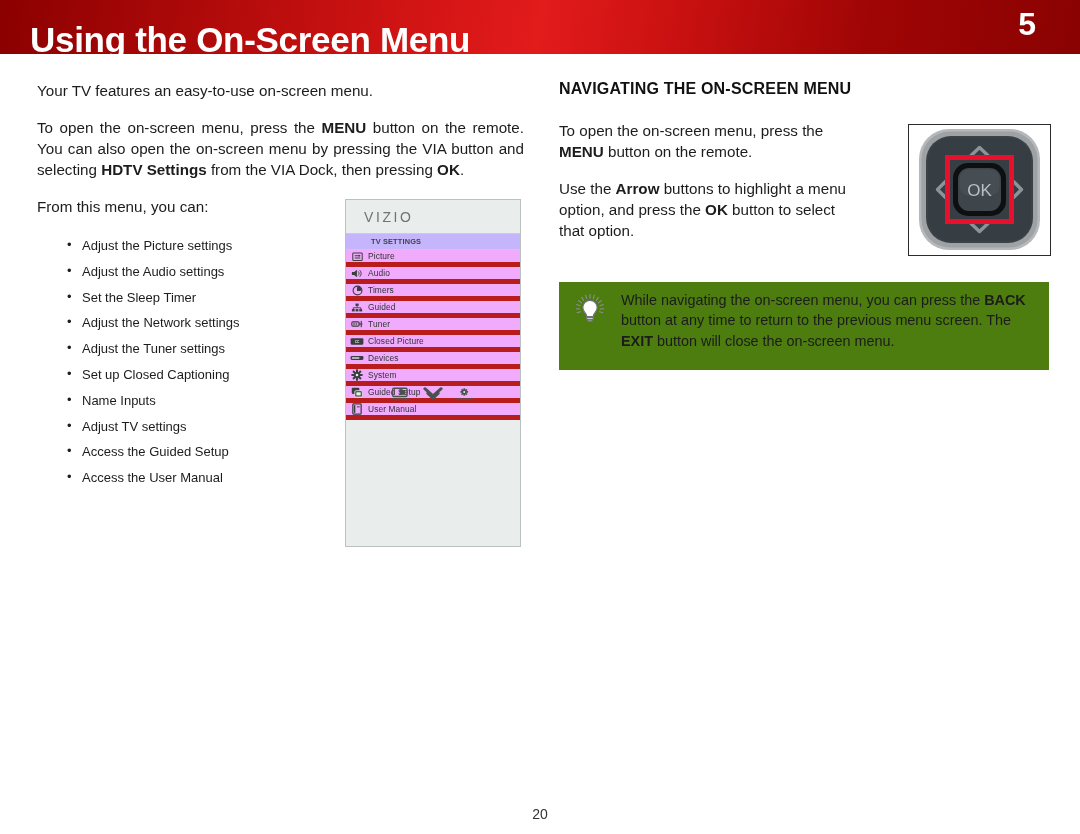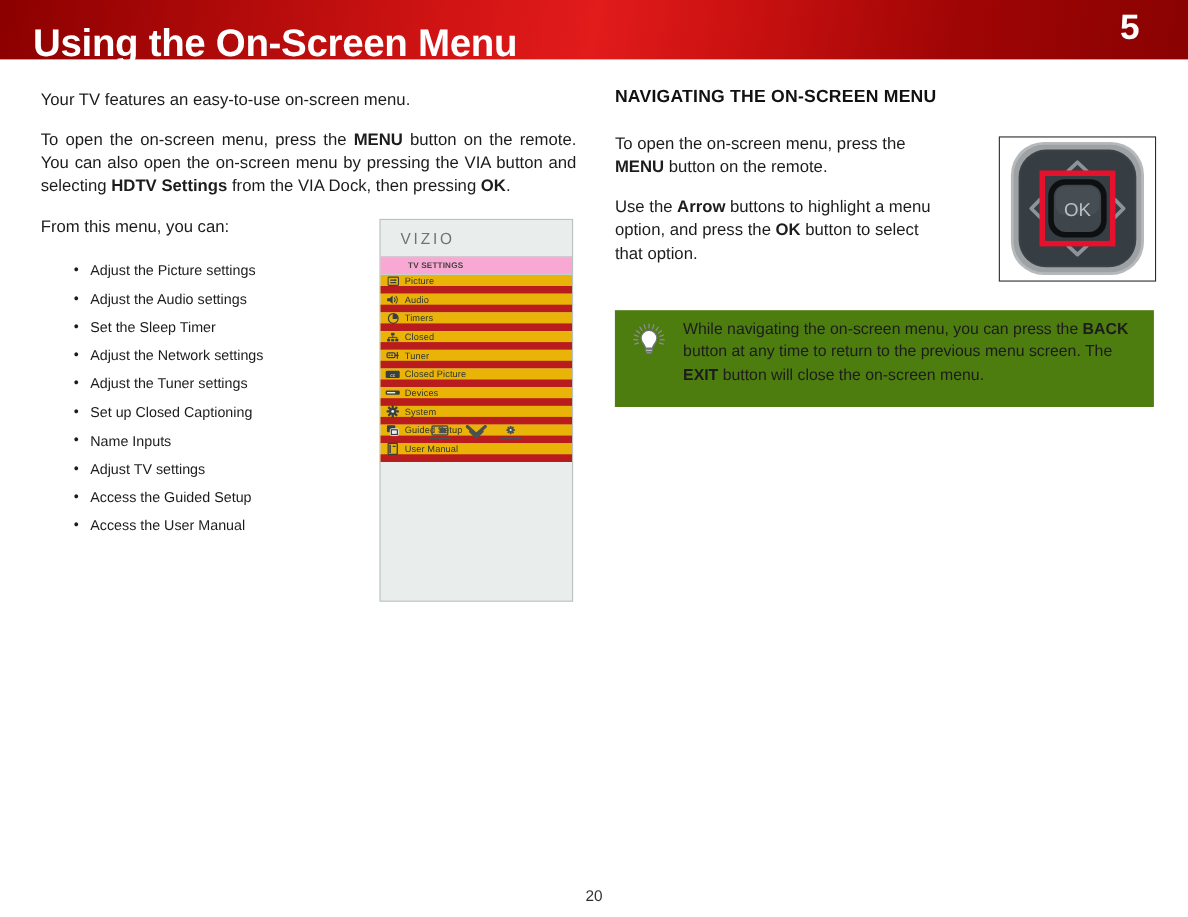--- a/index.html
+++ b/index.html
@@ -116,41 +116,41 @@
   }
   .menu-logo span {
     font-size: 14px;
     letter-spacing: 2.6px;
     color: #6d7473;
     font-family: "Liberation Sans", sans-serif;
     transform: scaleY(1.05);
   }
   .menu-section {
     height: 17px;
-    background: #f9a8d4;
+    background: #c4b5fd;
     border-top: 1px solid #c8cfce;
     border-bottom: 1px solid #c8cfce;
     display: flex;
     align-items: center;
     padding-left: 25px;
     box-sizing: border-box;
   }
   .menu-section span {
     font-size: 7.4px;
     font-weight: bold;
     color: #3f4543;
     letter-spacing: 0.15px;
   }
   .menu-row {
     height: 17px;
     display: flex;
     align-items: center;
-    border-bottom: 7px solid #b91c1c;
-    box-sizing: border-box;
-    background: #eab308;
+    border-bottom: 5px solid #b91c1c;
+    box-sizing: border-box;
+    background: #f0abfc;
   }
   .menu-row .ico {
     width: 22px;
     min-width: 22px;
     display: flex;
     align-items: center;
     justify-content: center;
     color: #3a3f3e;
   }
   .menu-row .lbl {
@@ -310,21 +310,21 @@
   <div class="menu-row">
     <span class="ico">
       <svg width="12" height="11" viewBox="0 0 15 14">
           <rect x="5.6" y="2" width="4" height="3" fill="#3a3f3e"></rect>
           <rect x="1" y="9" width="3.6" height="3" fill="#3a3f3e"></rect>
           <rect x="5.7" y="9" width="3.6" height="3" fill="#3a3f3e"></rect>
           <rect x="10.4" y="9" width="3.6" height="3" fill="#3a3f3e"></rect>
           <path d="M7.6 5v2.3M2.8 9V7.3h9.6V9" stroke="#3a3f3e" stroke-width="1.1" fill="none"></path>
         </svg>
     </span>
-    <span class="lbl">Closed</span>
+    <span class="lbl">Guided</span>
   </div>
 
   <div class="menu-row">
     <span class="ico">
       <svg width="13" height="10" viewBox="0 0 16 12">
           <rect x="1" y="3.4" width="9" height="5.2" rx="1.4" fill="none" stroke="#3a3f3e" stroke-width="1.4"></rect>
           <rect x="2.7" y="5.2" width="2" height="1.6" fill="#3a3f3e"></rect>
           <rect x="5.6" y="5.2" width="2" height="1.6" fill="#3a3f3e"></rect>
           <path d="M10 6h3.6M12.6 2.6v6.8" stroke="#3a3f3e" stroke-width="1.4" stroke-linecap="round"></path>
         </svg>

